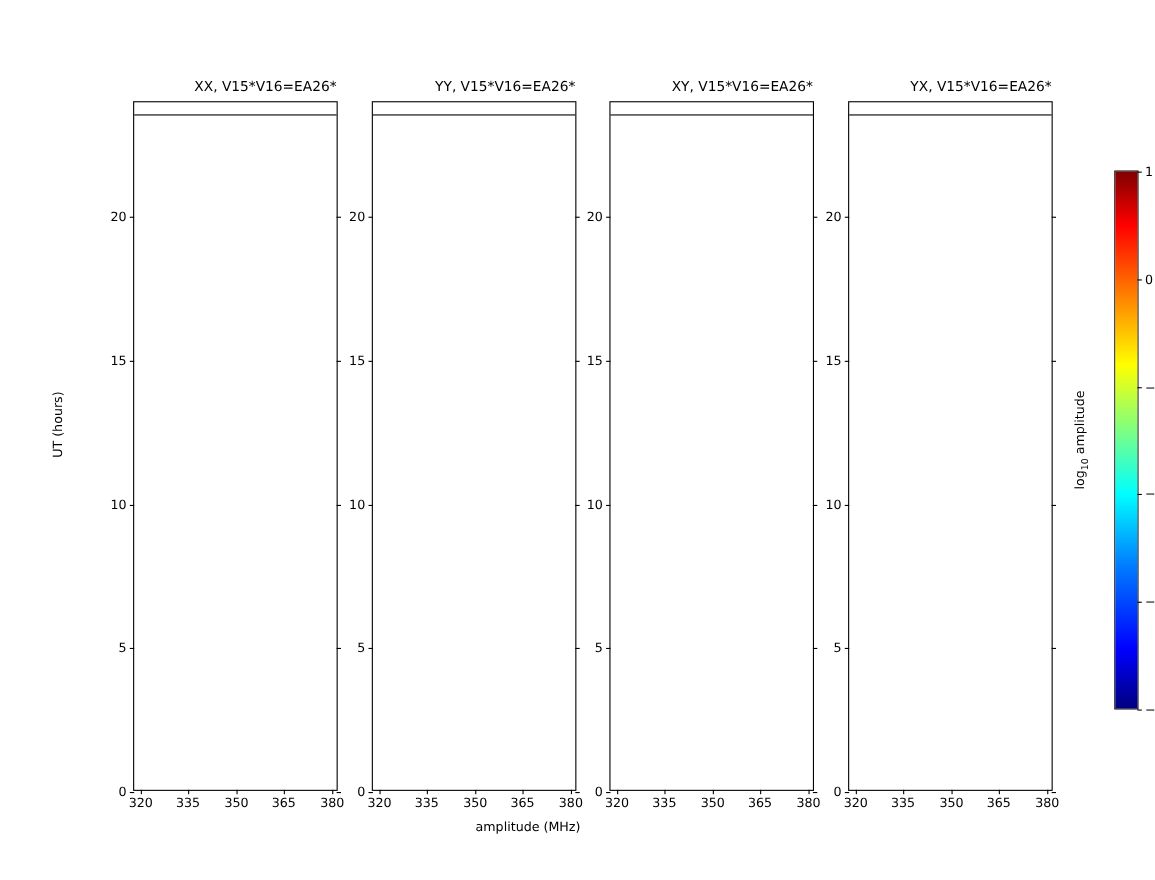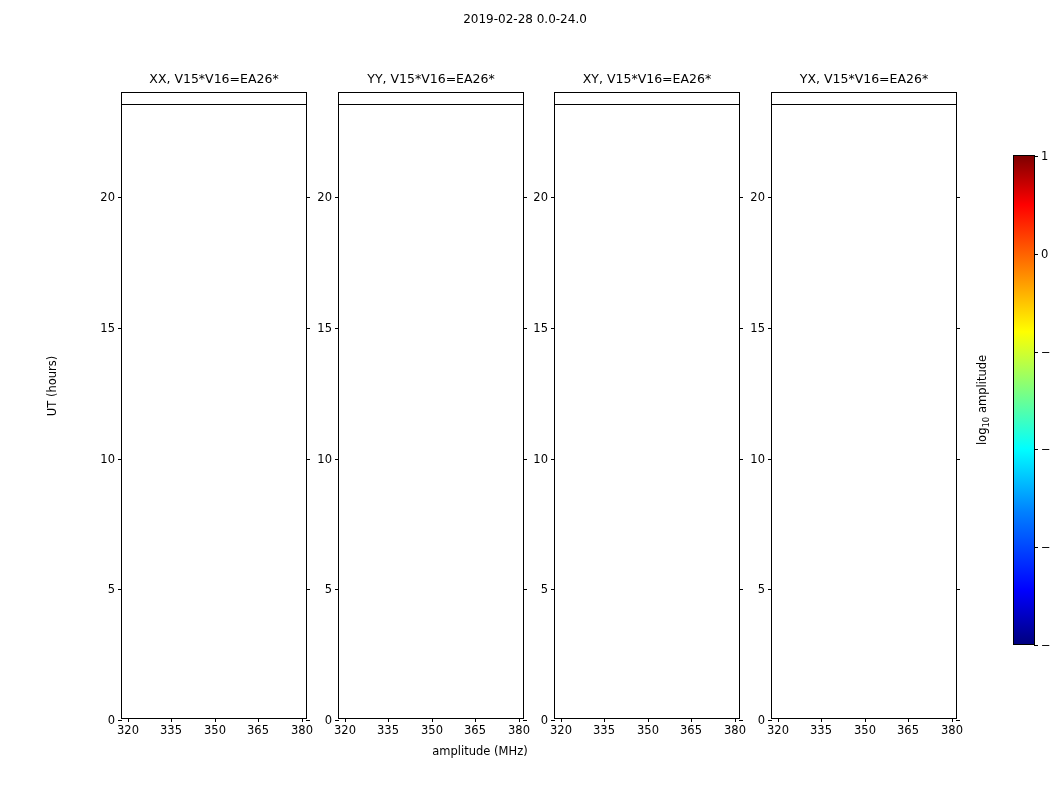--- a/index.html
+++ b/index.html
@@ -34,21 +34,21 @@
     position: absolute;
     box-sizing: border-box;
     border: 1px solid #000000;
     background: #ffffff;
   }
   .panel-title {
     position: absolute;
     width: 100%;
     left: 0;
     top: -22px;
-    text-align: center;
+    text-align: right;
     font-size: 12.5px;
     white-space: nowrap;
   }
   
   .data-line {
     position: absolute;
     left: 0;
     width: 100%;
     height: 1px;
     background: #000000;
@@ -135,21 +135,20 @@
     white-space: nowrap;
     transform-origin: 50% 50%;
   }
   .sub { font-size: 8.5px; vertical-align: sub; }
 </style>
 </head>
 <body>
 
 <div class="figure">
 
-  <div class="suptitle">2019-02-28 0.0-24.0</div>
 
   <div class="panel" id="panel0" style="left:121px; top:92px; width:186px; height:627px;">
     <div class="panel-title">XX, V15*V16=EA26*</div>
     <div class="data-line" style="top:11px;"></div>
 
     <div class="tick-y" style="top:627px;"></div>
       <div class="ylabel-tick" style="top:627px;">0</div>
     <div class="tick-y" style="top:496px;"></div>
       <div class="ylabel-tick" style="top:496px;">5</div>
     <div class="tick-y" style="top:366px;"></div>

